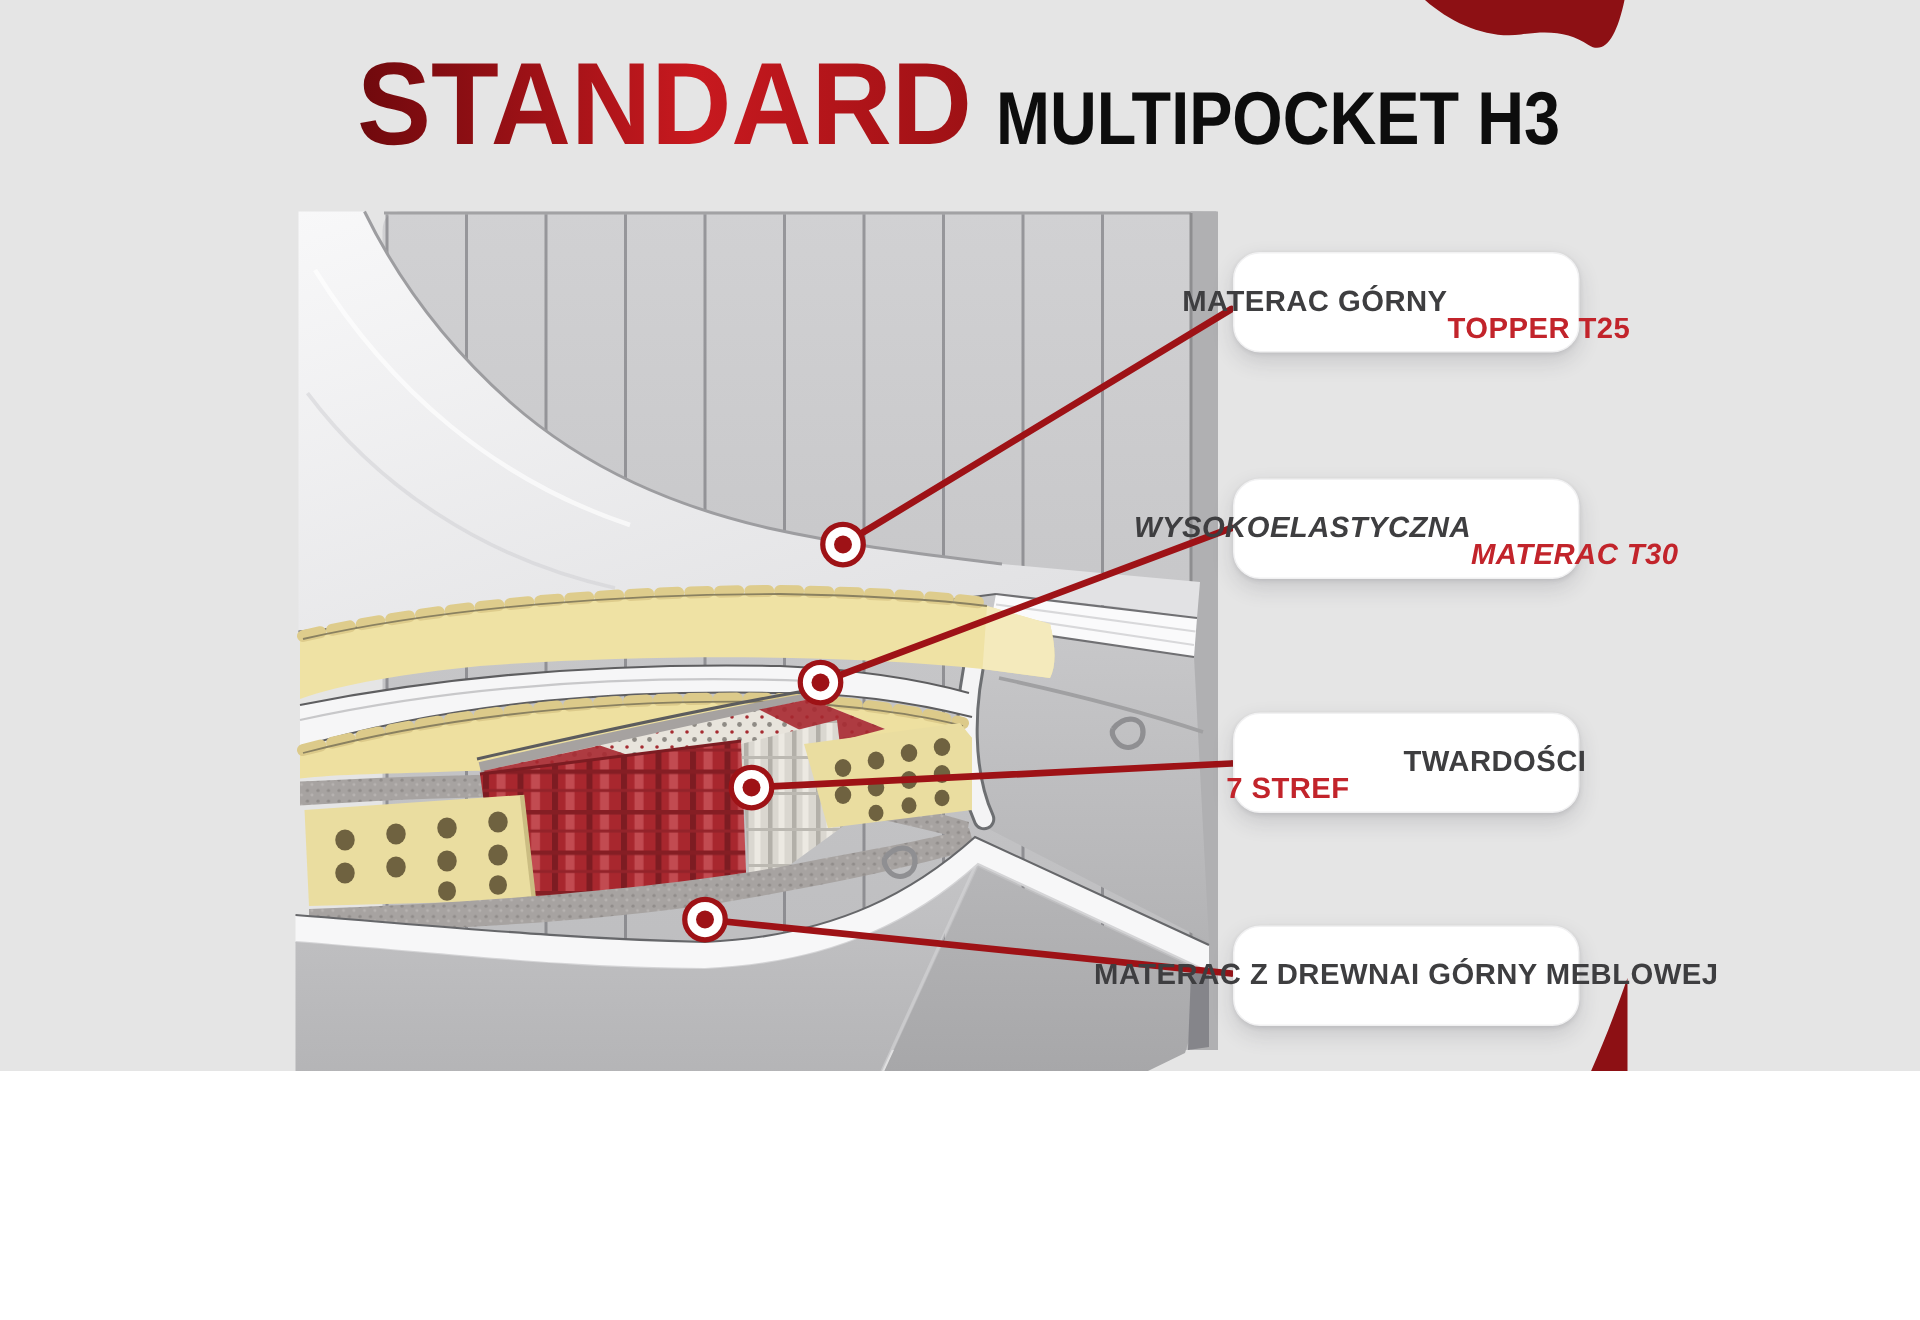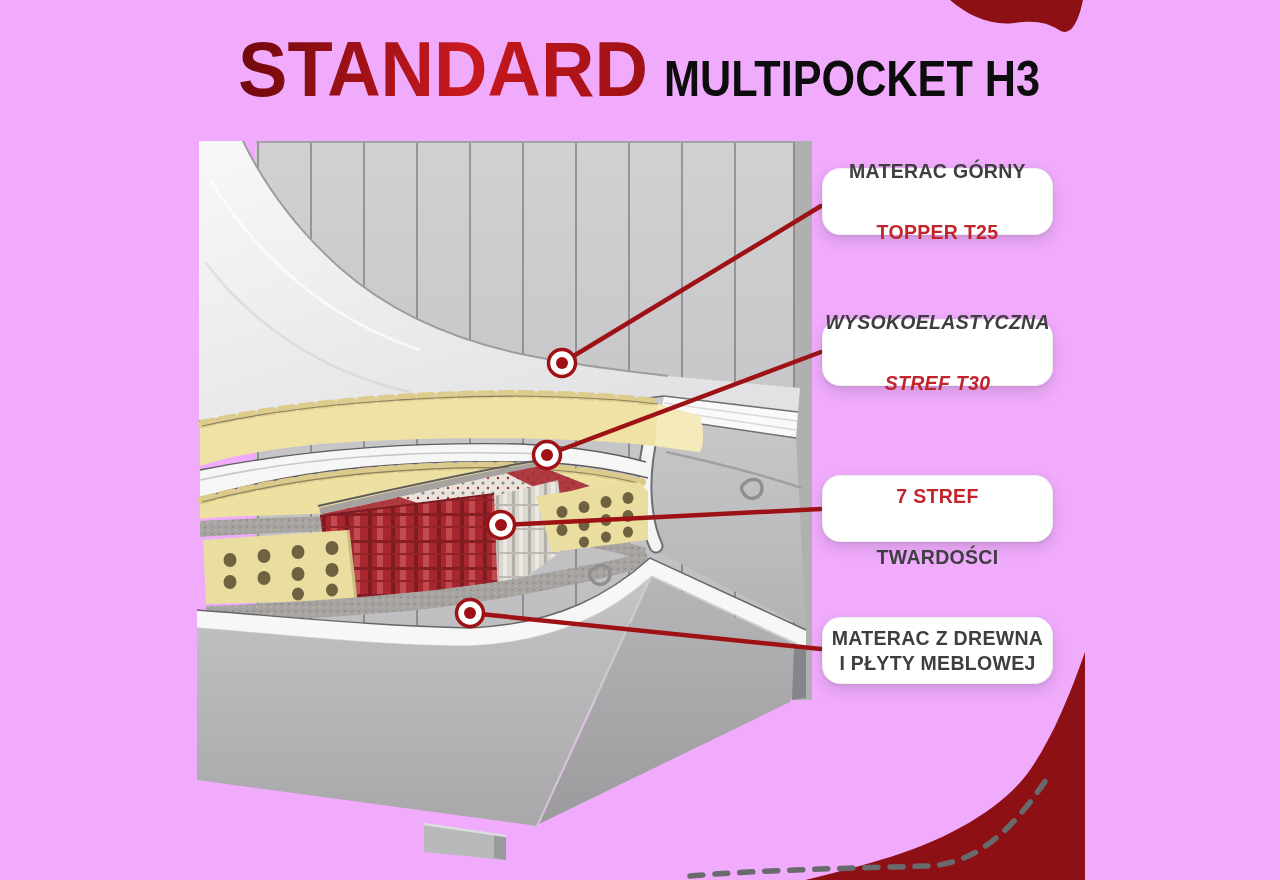--- a/index.html
+++ b/index.html
@@ -1,22 +1,22 @@
 <!DOCTYPE html>
 <html style="--accent-red: #c2242b; --text-dark: #3e3e40;"><head>
 <meta charset="utf-8">
 <style>
   html,body{margin:0;padding:0;background:#ffffff;}
-  .page{position:relative;width:1280px;height:880px;overflow:hidden;background:#f0abfc;
+  .page{position:relative;width:1280px;height:714px;overflow:hidden;background:#e5e5e5;
         font-family:"Liberation Sans",sans-serif;}
   .layer{position:absolute;left:0;top:0;}
   .callout{position:absolute;left:822px;width:229px;height:65px;background:#fff;
            border:1px solid #f1f1f2;border-radius:18px;
            box-shadow:0 6px 14px rgba(50,50,60,.16),0 1px 3px rgba(50,50,60,.10);
-           display:flex;flex-direction:column;align-items:center;justify-content:center;
+           display:flex;flex-direction:row;align-items:center;justify-content:center;
            z-index:5;}
   .callout .ln{font-size:19.5px;line-height:25px;letter-spacing:.3px;font-weight:700;
                color:var(--text-dark,#3e3e40);white-space:nowrap;}
   .callout .ln.red{color:var(--accent-red,#c2242b);font-weight:800;margin-top:36px;}
   .c0{top:168px;} .c1{top:319px;font-style:italic;} .c2{top:475px;gap:36px;} .c3{top:617px;}
   svg text{font-family:"Liberation Sans",sans-serif;font-weight:bold;}
 </style>
 </head>
 <body>
 
@@ -243,24 +243,24 @@
     <text x="238" y="96" font-size="78" fill="url(#titleGrad)" textLength="410" lengthAdjust="spacingAndGlyphs">STANDARD</text>
     <text x="664" y="96" font-size="50" fill="#0d0d0d" textLength="376" lengthAdjust="spacingAndGlyphs">MULTIPOCKET H3</text>
   </svg>
 
   <div class="callout c0">
     <span class="ln">MATERAC GÓRNY</span>
     <span class="ln red">TOPPER T25</span>
   </div>
   <div class="callout c1">
     <span class="ln">WYSOKOELASTYCZNA</span>
-    <span class="ln red">STREF T30</span>
+    <span class="ln red">MATERAC T30</span>
   </div>
   <div class="callout c2">
     <span class="ln red">7 STREF</span>
     <span class="ln">TWARDOŚCI</span>
   </div>
   <div class="callout c3">
     <span class="ln">MATERAC Z DREWNA</span>
-    <span class="ln">I PŁYTY MEBLOWEJ</span>
+    <span class="ln">I GÓRNY MEBLOWEJ</span>
   </div>
 
 </div>
 
 </body></html>

